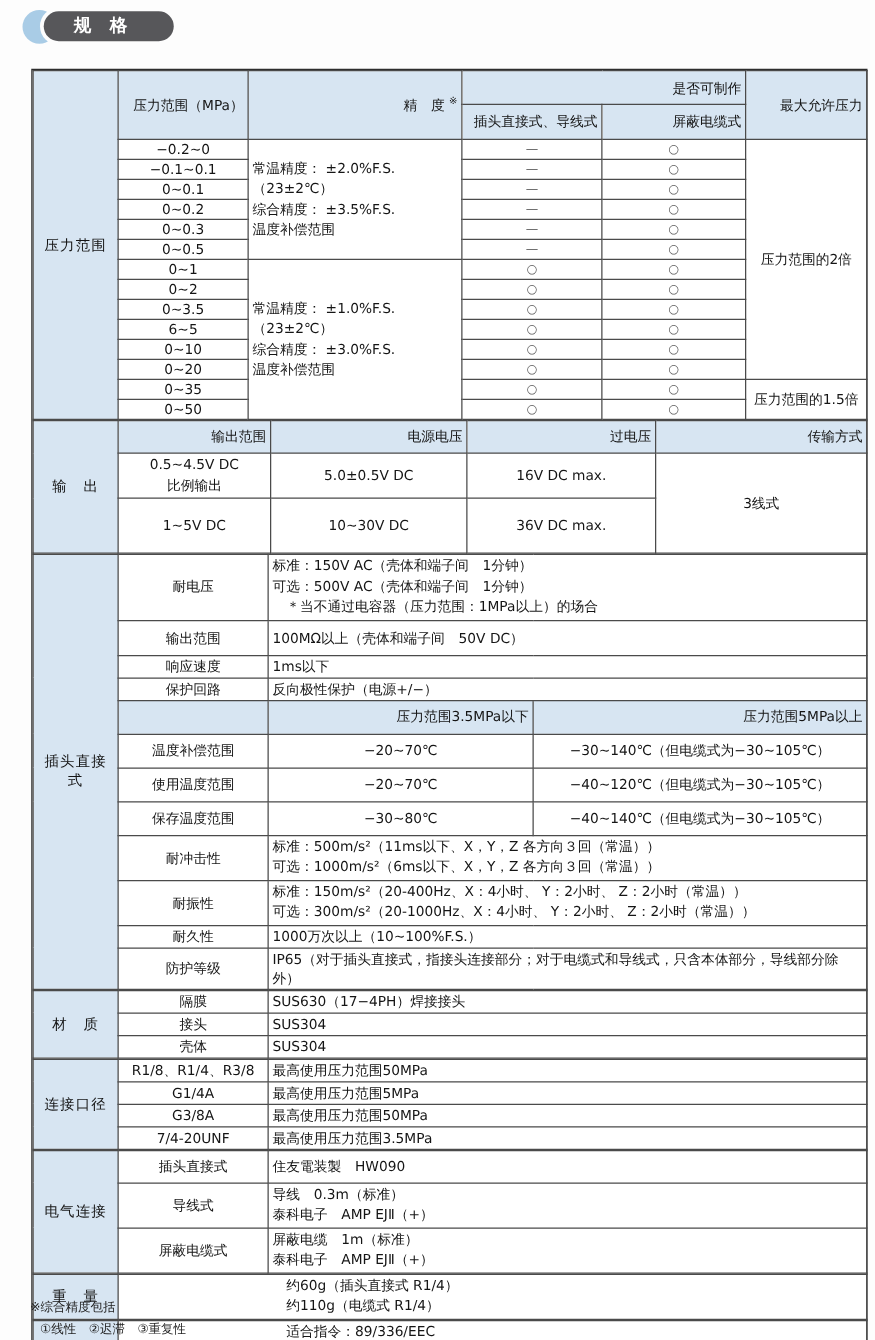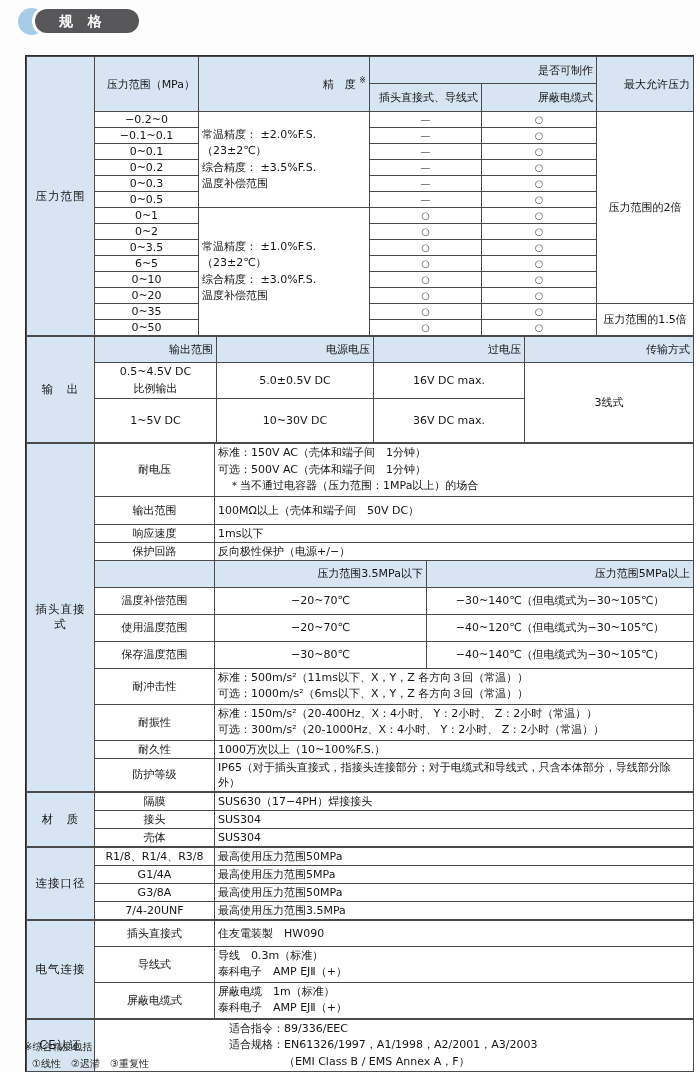--- a/index.html
+++ b/index.html
@@ -322,20 +322,33 @@
 泰科电子　AMP EJⅡ（+）</td>
     </tr>
     <tr style="height:32px">
       <td class="c">屏蔽电缆式</td>
       <td class="l pre">屏蔽电缆　1m（标准）
 泰科电子　AMP EJⅡ（+）</td>
     </tr>
   </tbody>
     </table>
 
+  <table>
+    <colgroup>
+        <col style="width:68px">
+        <col style="width:599px">
+      </colgroup>
+    <tbody>
+        <tr style="height:32px">
+      <td class="cat">重　量</td>
+      <td class="l pre indent">约60g（插头直接式 R1/4）
+约110g（电缆式 R1/4）</td>
+    </tr>
+  </tbody>
+    </table>
 
   <table>
     <colgroup>
         <col style="width:68px">
         <col style="width:599px">
       </colgroup>
     <tbody>
         <tr style="height:52px">
       <td class="cat">CE认证</td>
       <td class="l pre indent">适合指令：89/336/EEC

